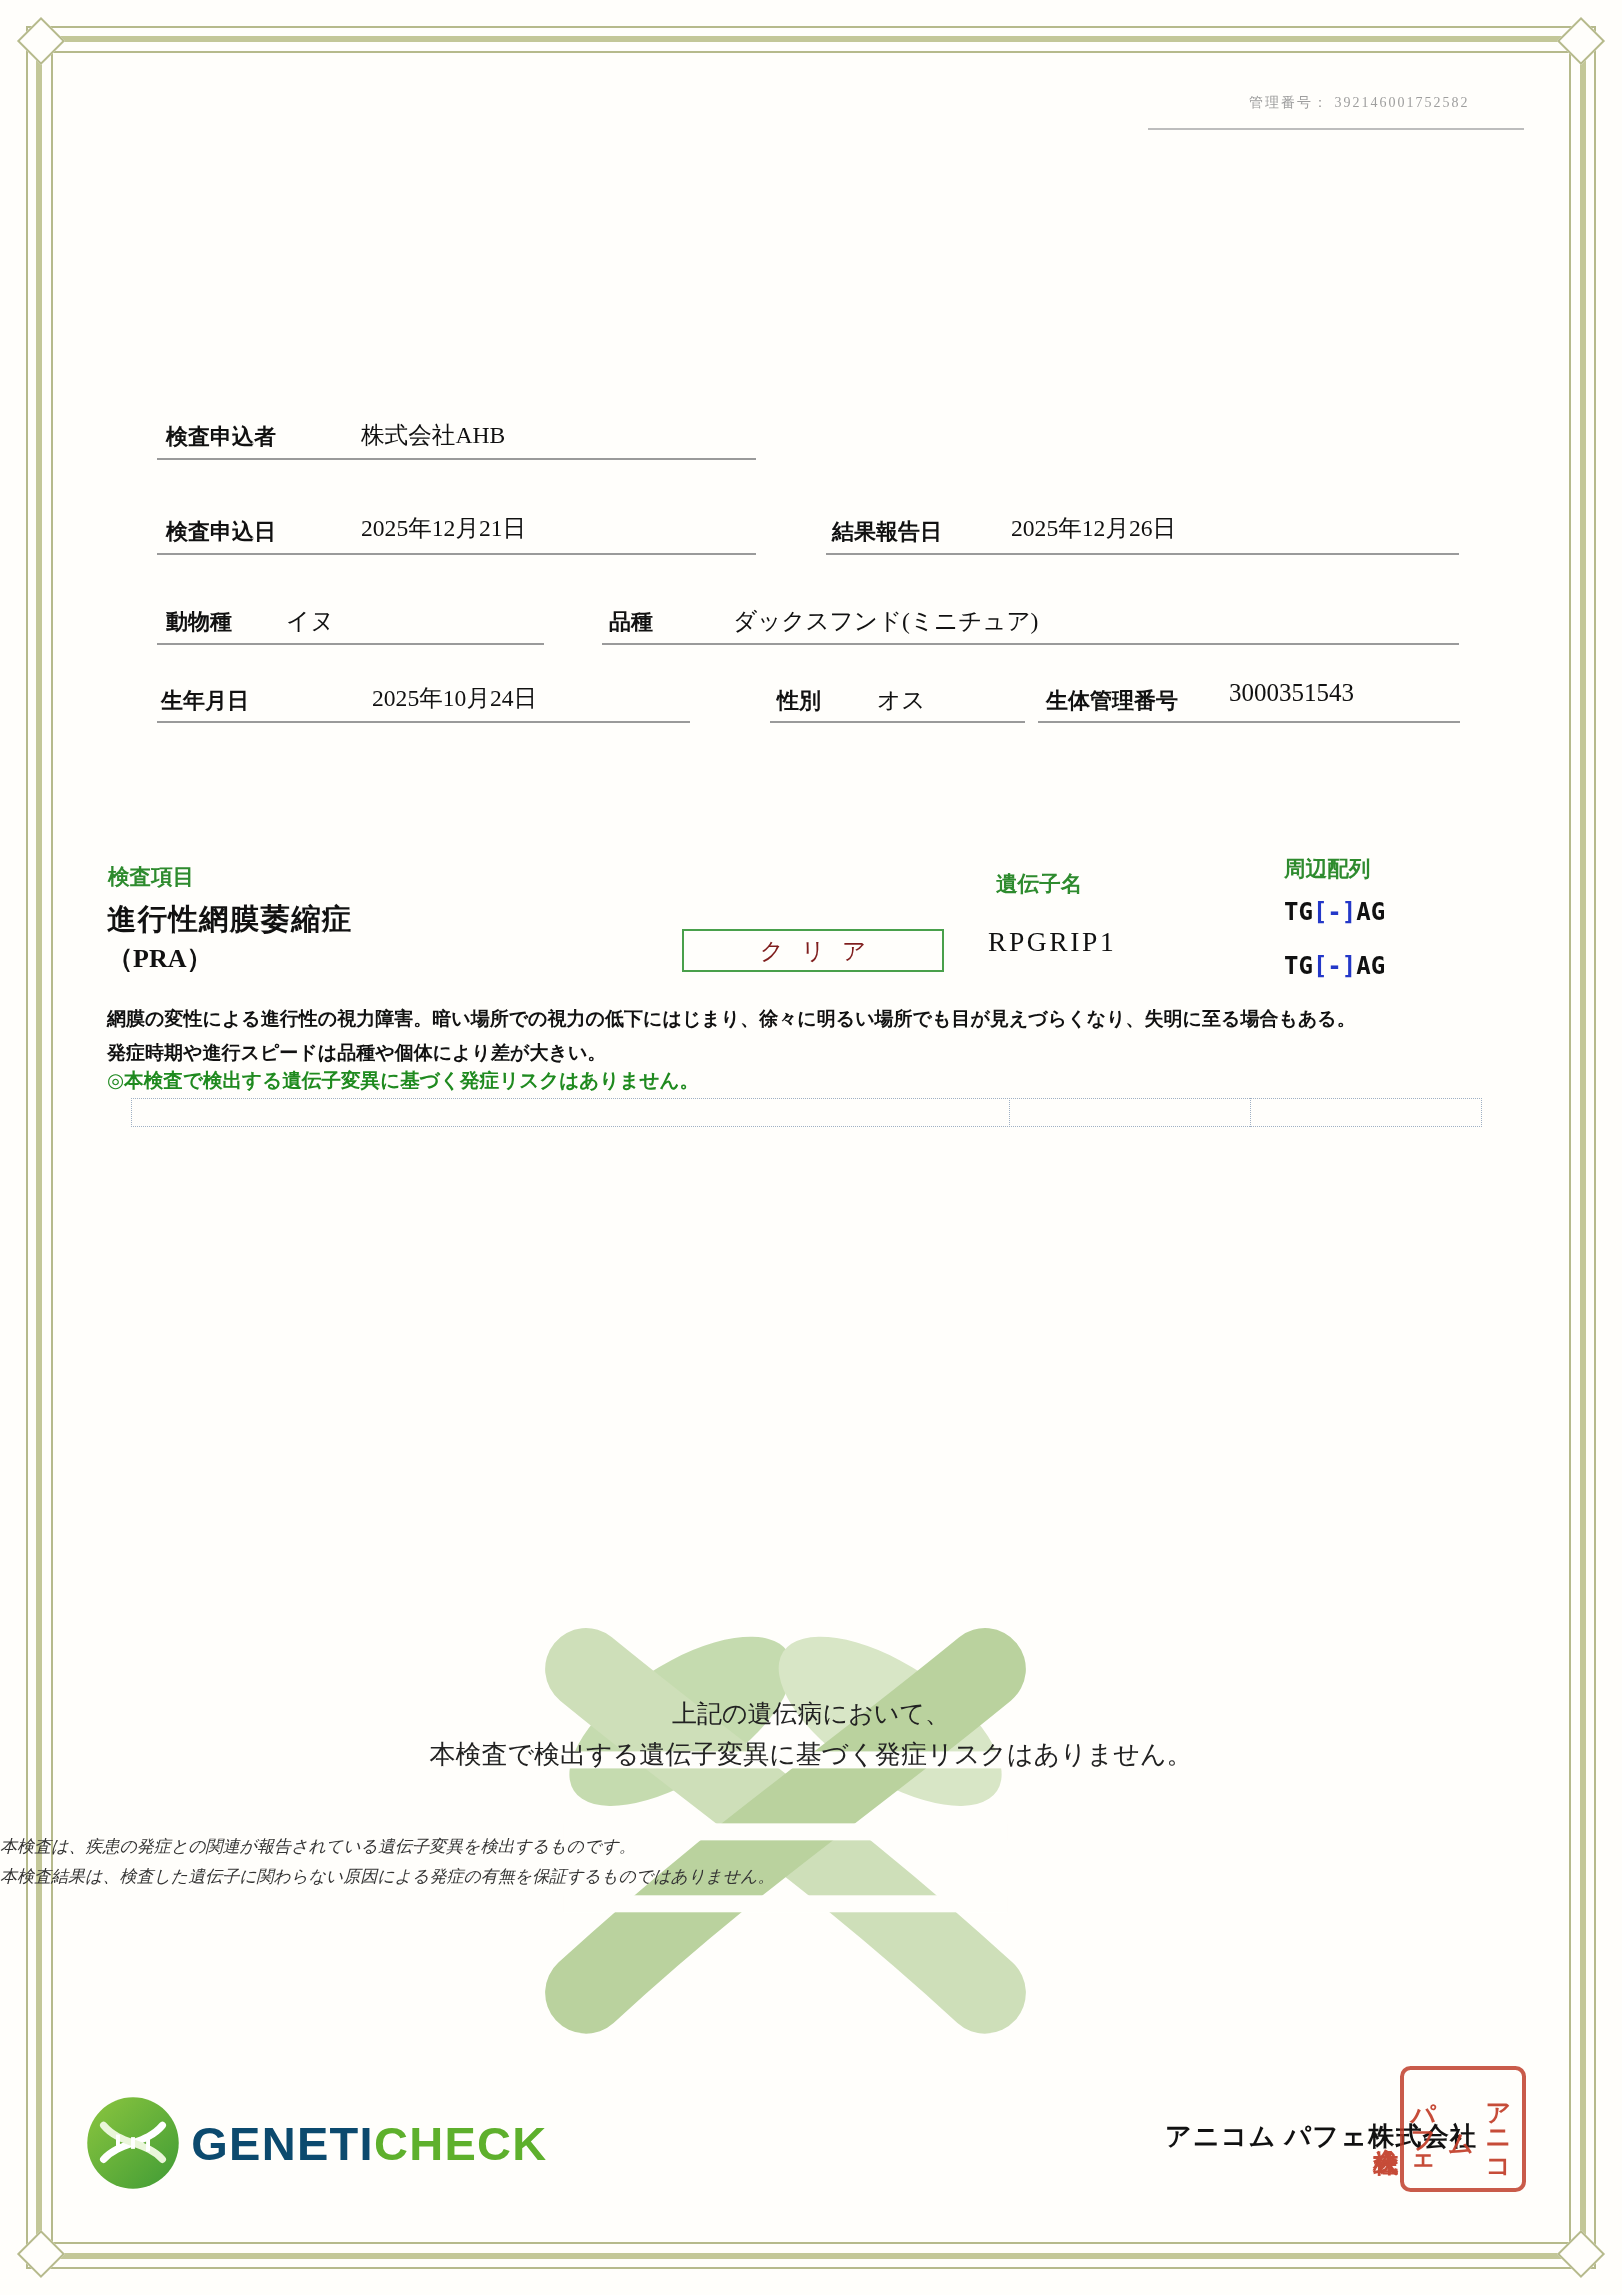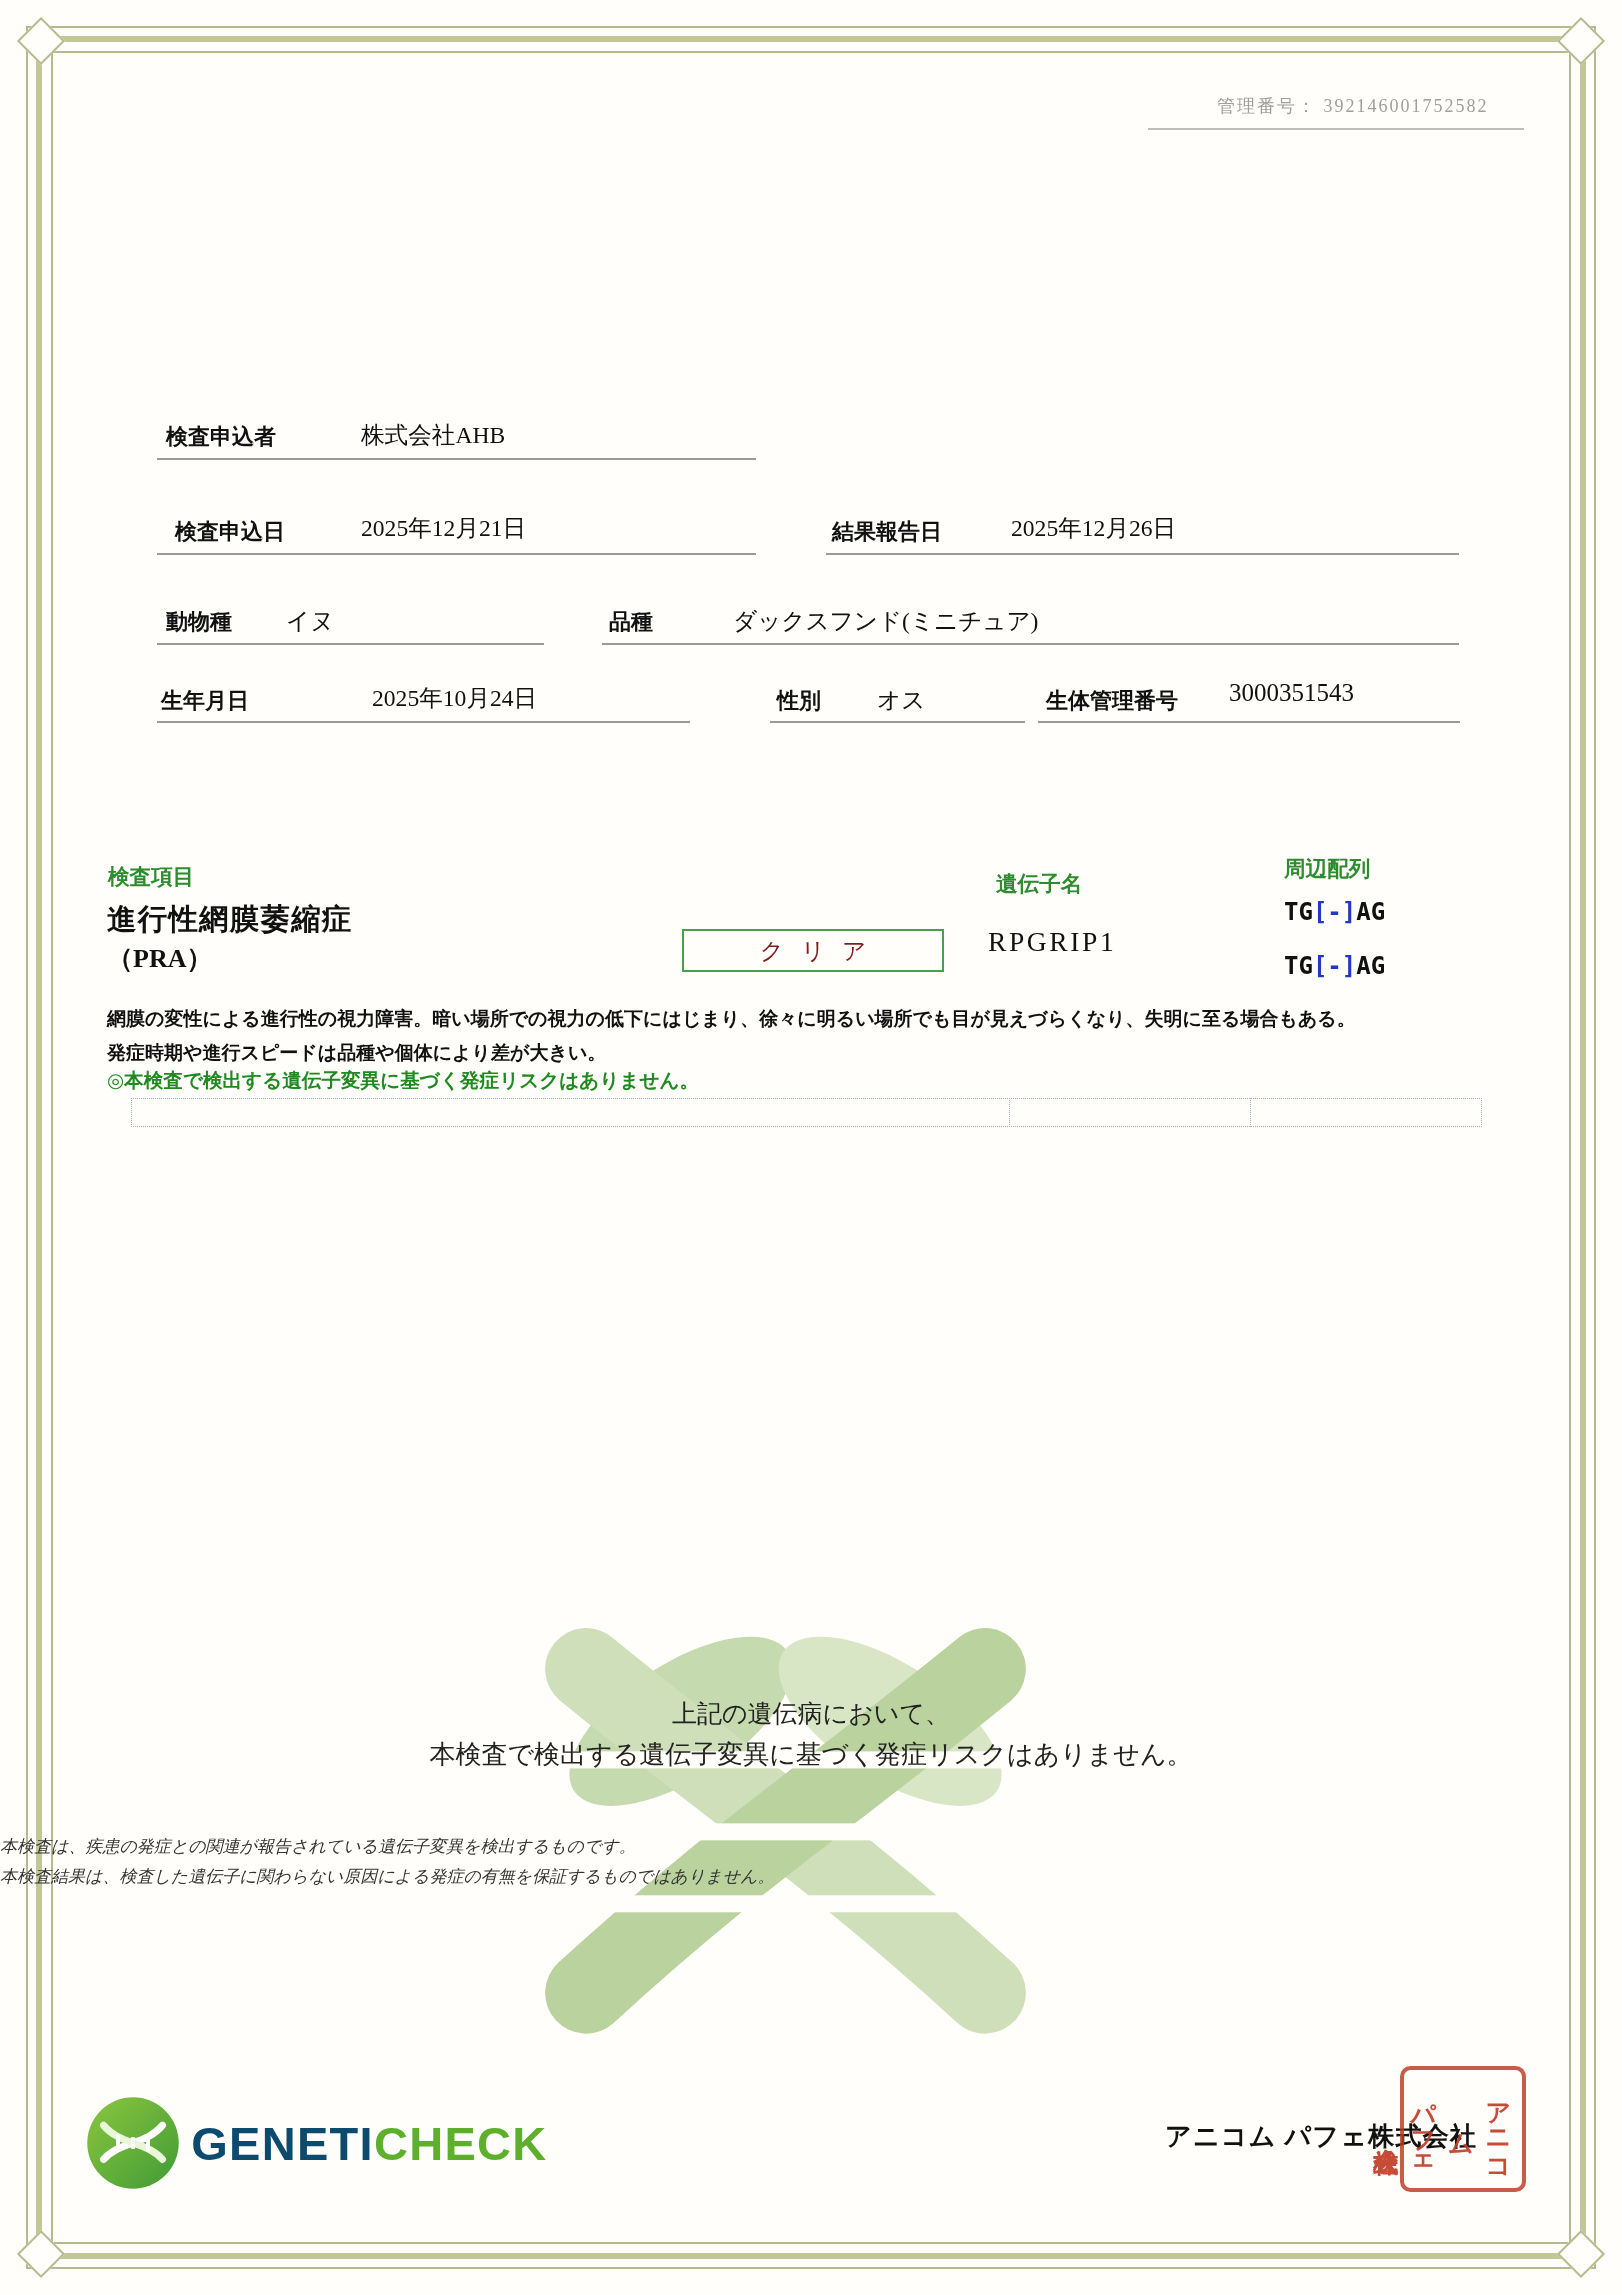--- a/index.html
+++ b/index.html
@@ -12,21 +12,21 @@
 
   
   .frame-outer { position:absolute; inset:26px; border:2px solid #b6ba8c; pointer-events:none; }
   .frame-mid   { position:absolute; inset:36px; border:6.5px solid #c3c798; pointer-events:none; }
   .frame-inner { position:absolute; inset:51px; border:2px solid #b6ba8c; pointer-events:none; }
   .corner { position:absolute; width:30px; height:30px; border:2.6px solid #b6ba8c;
             background:#fffefb; transform:rotate(45deg); }
   .corner.tl { left:24px; top:24px; } .corner.tr { right:24px; top:24px; }
   .corner.bl { left:24px; bottom:24px; } .corner.br { right:24px; bottom:24px; }
 
-  .ctrl-no { font-size:18px; color:#9e9e9e; letter-spacing:2px; }
+  .ctrl-no { font-size:14px; color:#9e9e9e; letter-spacing:2px;margin-left:32px; }
   .uline { position:absolute; height:0; border-bottom:2px solid #9a9a9a; }
   .uline.light { border-bottom:2px solid #bdbdbd; }
 
   .doc-title { left:0; right:0; text-align:center; top:208px; font-size:65px;
                font-weight:bold; letter-spacing:7.9px; color:#0d0d0d; }
 
   .lbl { font-weight:bold; font-size:22px; }
   .val { font-size:23.6px; }
   .hdr-green { font-size:21.6px; font-weight:bold; color:#2e8b2e; }
 
@@ -86,21 +86,21 @@
     <span>管理番号：</span>
     <span>392146001752582</span>
   </div>
   <div class="uline light" style="left:1148px; top:128px; width:376px;"></div>
 
 
   <div class="abs lbl" style="left:166px; top:422px;">検査申込者</div>
   <div class="abs val" style="left:361px; top:419px;">株式会社AHB</div>
   <div class="uline" style="left:157px; top:458px; width:599px;"></div>
 
-  <div class="abs lbl" style="left:175px; top:517px;text-align:right;">検査申込日</div>
+  <div class="abs lbl" style="left:166px; top:517px;text-align:right;">検査申込日</div>
   <div class="abs val" style="left:361px; top:512px;">2025年12月21日</div>
   <div class="uline" style="left:157px; top:553px; width:599px;"></div>
   <div class="abs lbl" style="left:832px; top:517px;">結果報告日</div>
   <div class="abs val" style="left:1011px; top:512px;">2025年12月26日</div>
   <div class="uline" style="left:826px; top:553px; width:633px;"></div>
 
   <div class="abs lbl" style="left:166px; top:607px;">動物種</div>
   <div class="abs val" style="left:286px; top:605px;">イヌ</div>
   <div class="uline" style="left:157px; top:643px; width:387px;"></div>
   <div class="abs lbl" style="left:609px; top:607px;">品種</div>

